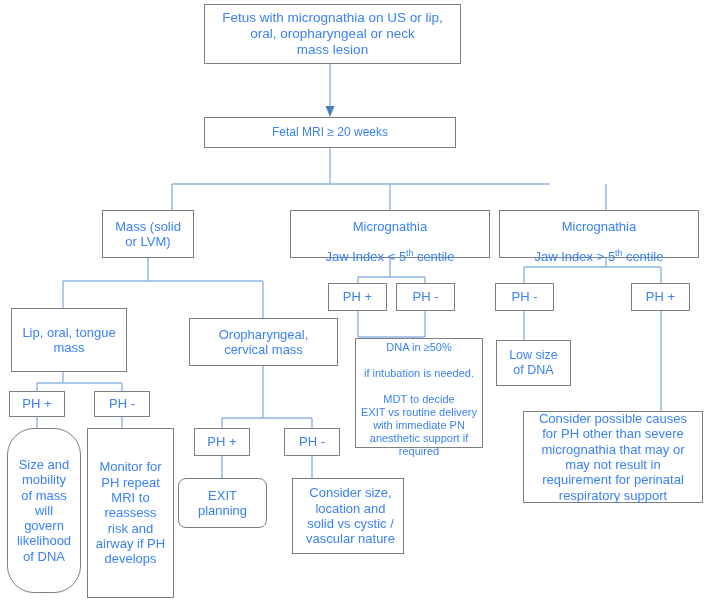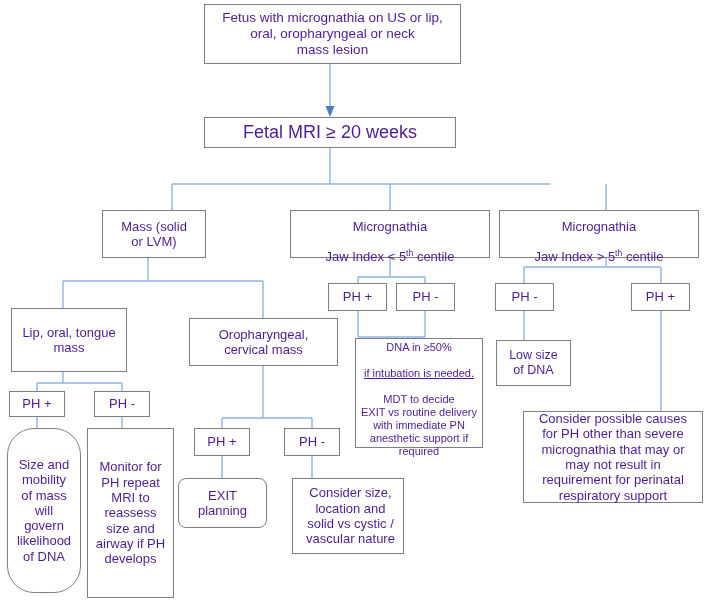--- a/index.html
+++ b/index.html
@@ -13,41 +13,40 @@
     height: 600px;
     background: #ffffff;
     font-family: "Liberation Sans", sans-serif;
     overflow: hidden;
   }
   .box {
     position: absolute;
     box-sizing: border-box;
     border: 1px solid #7f7f7f;
     background: #ffffff;
-    color: #4c1d95;
+    color: #3b82f6;
     display: flex;
     align-items: center;
     justify-content: center;
     text-align: center;
     line-height: 1.18;
     padding: 2px 3px;
     z-index: 3;
   }
   .box .txt {
     display: block;
     width: 100%;
     white-space: pre-line;
   }
   .box .txt sup {
     font-size: 0.66em;
     vertical-align: super;
     line-height: 0;
   }
   .u-line {
-    text-decoration: underline;
   }
   svg.conns {
     position: absolute;
     left: 0;
     top: 0;
     width: 709px;
     height: 600px;
     z-index: 1;
     pointer-events: none;
   }
@@ -94,25 +93,25 @@
     <path d="M222,456 L222,478"></path>
     <path d="M312,456 L312,478"></path>
   </svg>
 
   <div class="box" style="left:204px; top:4px; width:257px; height:60px; font-size:13.5px;">
     <span class="txt">Fetus with micrognathia on US or lip,
 oral, oropharyngeal or neck
 mass lesion</span>
   </div>
 
-  <div class="box" style="left:204px; top:117px; width:252px; height:31px; font-size:18px;">
+  <div class="box" style="left:204px; top:117px; width:252px; height:31px; font-size:12px;">
     <span class="txt">Fetal MRI ≥ 20 weeks</span>
   </div>
 
-  <div class="box" style="left:102px; top:210px; width:104px; height:48px; font-size:13px;">
+  <div class="box" style="left:102px; top:210px; width:92px; height:48px; font-size:13px;">
     <span class="txt">Mass (solid
 or LVM)</span>
   </div>
 
   <div class="box" style="left:290px; top:210px; width:200px; height:48px; font-size:13px;">
     <span class="txt">
       <span>Micrognathia</span><br>
       <span>Jaw Index &lt; 5</span><sup>th</sup><span> centile</span>
     </span>
   </div>
@@ -200,21 +199,21 @@
 govern
 likelihood
 of DNA</span>
   </div>
 
   <div class="box" style="left:87px; top:428px; width:87px; height:170px; font-size:13px;">
     <span class="txt">Monitor for
 PH repeat
 MRI to
 reassess
-size and
+risk and
 airway if PH
 develops</span>
   </div>
 
   <div class="box" style="left:178px; top:478px; width:89px; height:50px; font-size:13px;border-radius:8px;">
     <span class="txt">EXIT
 planning</span>
   </div>
 
   <div class="box" style="left:292px; top:478px; width:112px; height:76px; font-size:13px;padding-left:8px;">

